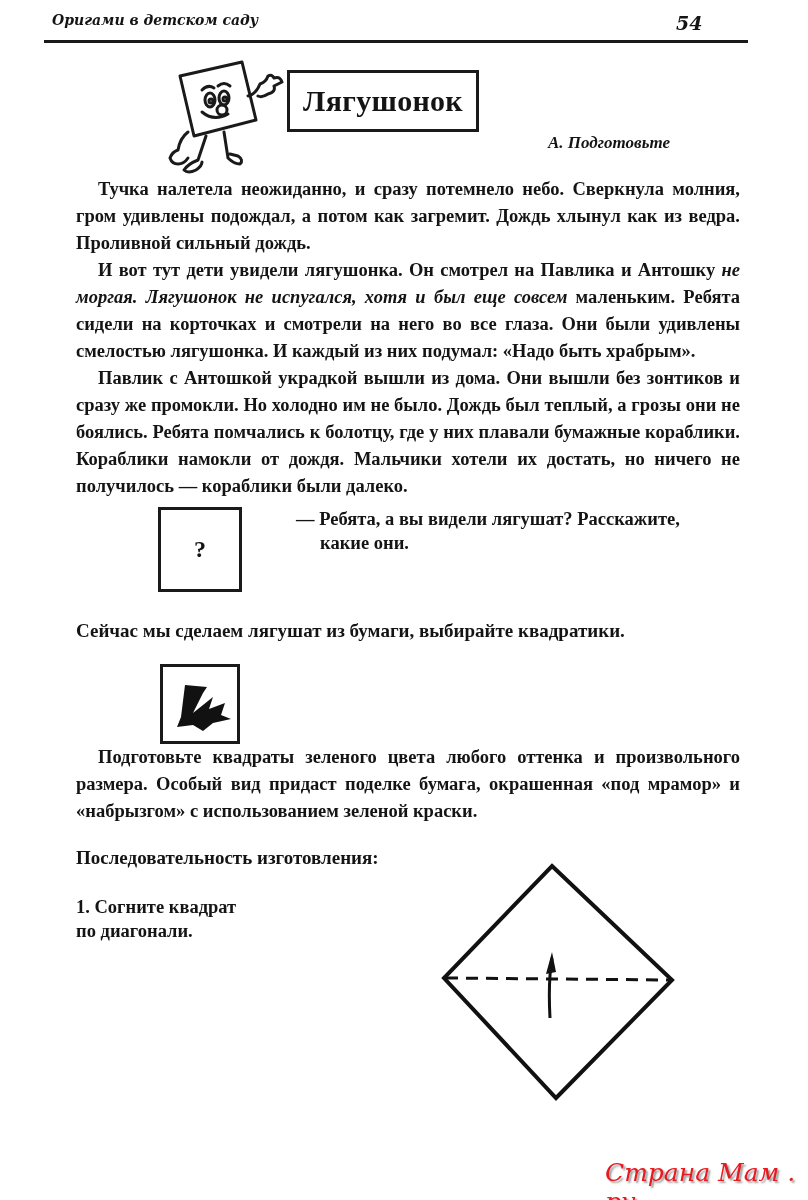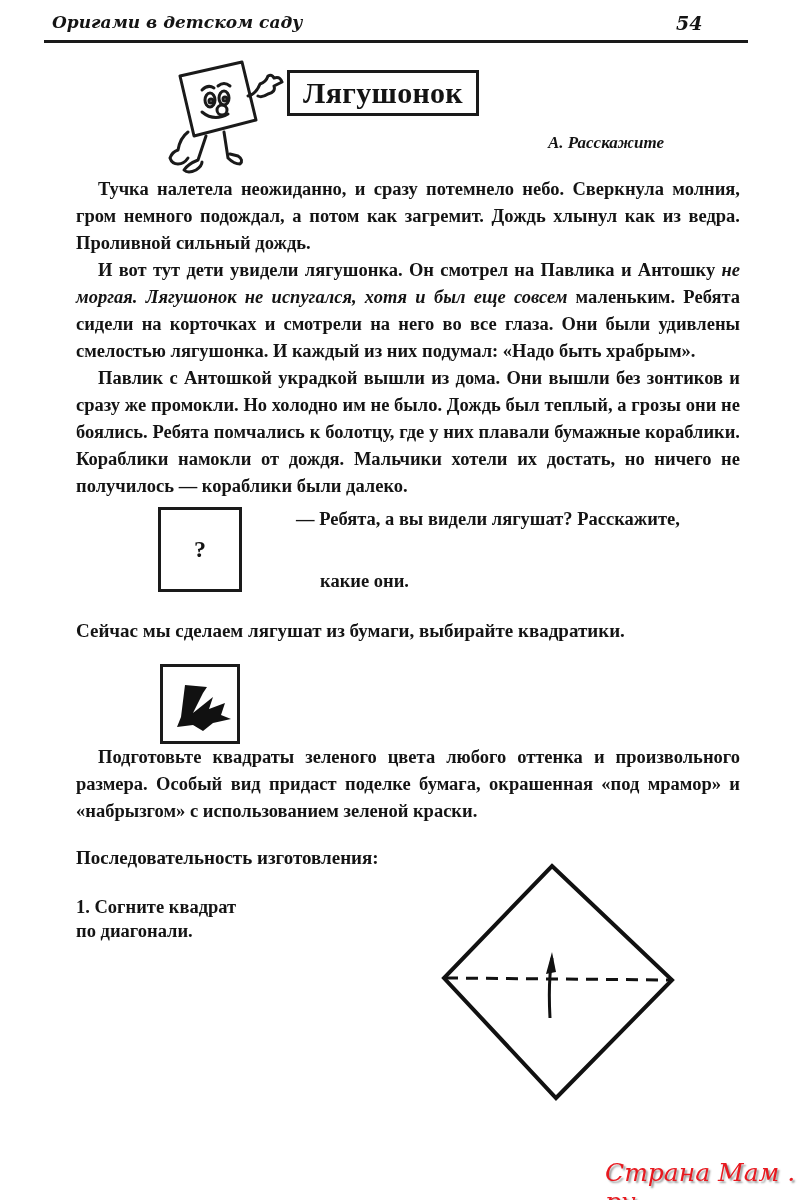--- a/index.html
+++ b/index.html
@@ -1,29 +1,29 @@
 <!DOCTYPE html>
 <html><head>
   <meta charset="utf-8">
   <style>
     html, body { margin:0; padding:0; }
     body { width:808px; height:1200px; background:#ffffff; position:relative; overflow:hidden;
            font-family:"DejaVu Serif", serif; color:#141414; }
     .abs { position:absolute; }
-    .header-title { left:52px; top:12px; font-family:"DejaVu Serif", serif; font-style:italic; font-weight:bold; font-size:17px; }
+    .header-title { left:52px; top:12px; font-family:"DejaVu Serif", serif; font-style:italic; font-weight:bold; font-size:14px; }
     .page-num { left:676px; top:12px; font-style:italic; font-weight:bold; font-size:19px; }
     .rule { left:44px; top:40px; width:704px; height:3px; background:#1a1a1a; }
-    .title-box { left:287px; top:70px; width:192px; height:46px; border:3px solid #1a1a1a; box-sizing:border-box;
+    .title-box { left:287px; top:70px; width:192px; height:62px; border:3px solid #1a1a1a; box-sizing:border-box;
                  display:flex; align-items:center; justify-content:center; font-family:"Liberation Serif", serif; font-weight:bold; font-size:30px; letter-spacing:0.3px; }
     .author { left:548px; top:133px; font-family:"Liberation Serif", serif; font-style:italic; font-weight:bold; font-size:17px; }
     .body-text { left:76px; width:664px; font-family:"Liberation Serif", serif; font-weight:bold; font-size:18.5px; line-height:27px; text-align:justify; }
     .body-text p { margin:0; text-indent:22px; }
     .dialogue { left:296px; top:507px; width:460px; font-family:Liberation Serif, serif; font-weight:bold; font-size:18.5px; line-height:24px; }
     .dialogue div { margin:0; }
-    .dialogue .cont { padding-left:24px;margin-top:38px; }
+    .dialogue .cont { padding-left:24px; }
     .qbox { left:158px; top:507px; width:84px; height:85px; border:3px solid #1a1a1a; box-sizing:border-box; display:flex; align-items:center; justify-content:center;
             font-family:"Liberation Serif", serif; font-weight:bold; font-size:24px; }
     .frogbox { left:160px; top:664px; width:80px; height:80px; border:3px solid #1a1a1a; box-sizing:border-box; }
     .single { left:76px; font-family:"Liberation Serif", serif; font-weight:bold; font-size:19px; }
     .step { left:76px; top:895px; font-family:"Liberation Serif", serif; font-weight:bold; font-size:18.5px; line-height:24px; }
     .watermark { left:605px; top:1158px; font-family:"DejaVu Serif", serif; font-style:italic; font-size:25px; color:#e8191f;
                  text-shadow:2px 2px 2px #999; }
   </style>
 </head>
 <body>
@@ -44,24 +44,24 @@
     <path d="M40,56 q12,10 26,2"></path>
     <circle cx="60" cy="54" r="5"></circle>
     <path d="M86,40 q8,-2 12,-12 q6,-2 8,-8 q4,-2 6,2 q6,-2 8,4 l-8,4 q2,6 -6,8 q-6,4 -10,2"></path>
     <path d="M26,76 q-8,6 -10,18 q-6,2 -8,8 q2,6 8,6 q6,0 10,-6"></path>
     <path d="M44,80 l-8,24 q-10,4 -14,10 q4,4 12,0 q6,-4 6,-8"></path>
     <path d="M62,76 l4,26 q6,6 12,6 q4,-4 -2,-8 l-8,-2"></path>
   </g>
 </svg>
 
 <div class="abs title-box">Лягушонок</div>
-<div class="abs author">А. Расскажите</div>
+<div class="abs author">А. Подготовьте</div>
 
 <div class="abs body-text" style="top:176px;">
-  <p>Тучка налетела неожиданно, и сразу потемнело небо. Сверкнула молния, гром немного подождал, а потом как загремит. Дождь хлынул как из ведра. Проливной сильный дождь.</p>
+  <p>Тучка налетела неожиданно, и сразу потемнело небо. Сверкнула молния, гром удивлены подождал, а потом как загремит. Дождь хлынул как из ведра. Проливной сильный дождь.</p>
   <p><span>И вот тут дети увидели лягушонка. Он смотрел на Павлика и Антошку </span><i>не моргая. Лягушонок не испугался, хотя и был еще совсем</i><span> маленьким. Ребята сидели на корточках и смотрели на него во все глаза. Они были удивлены смелостью лягушонка. И каждый из них подумал: «Надо быть храбрым».</span></p>
   <p>Павлик с Антошкой украдкой вышли из дома. Они вышли без зонтиков и сразу же промокли. Но холодно им не было. Дождь был теплый, а грозы они не боялись. Ребята помчались к болотцу, где у них плавали бумажные кораблики. Кораблики намокли от дождя. Мальчики хотели их достать, но ничего не получилось — кораблики были далеко.</p>
 </div>
 
 <div class="abs qbox">
   <span>?</span>
 </div>
 
 <div class="abs dialogue">
   <div>— Ребята, а вы видели лягушат? Расскажите,</div>

